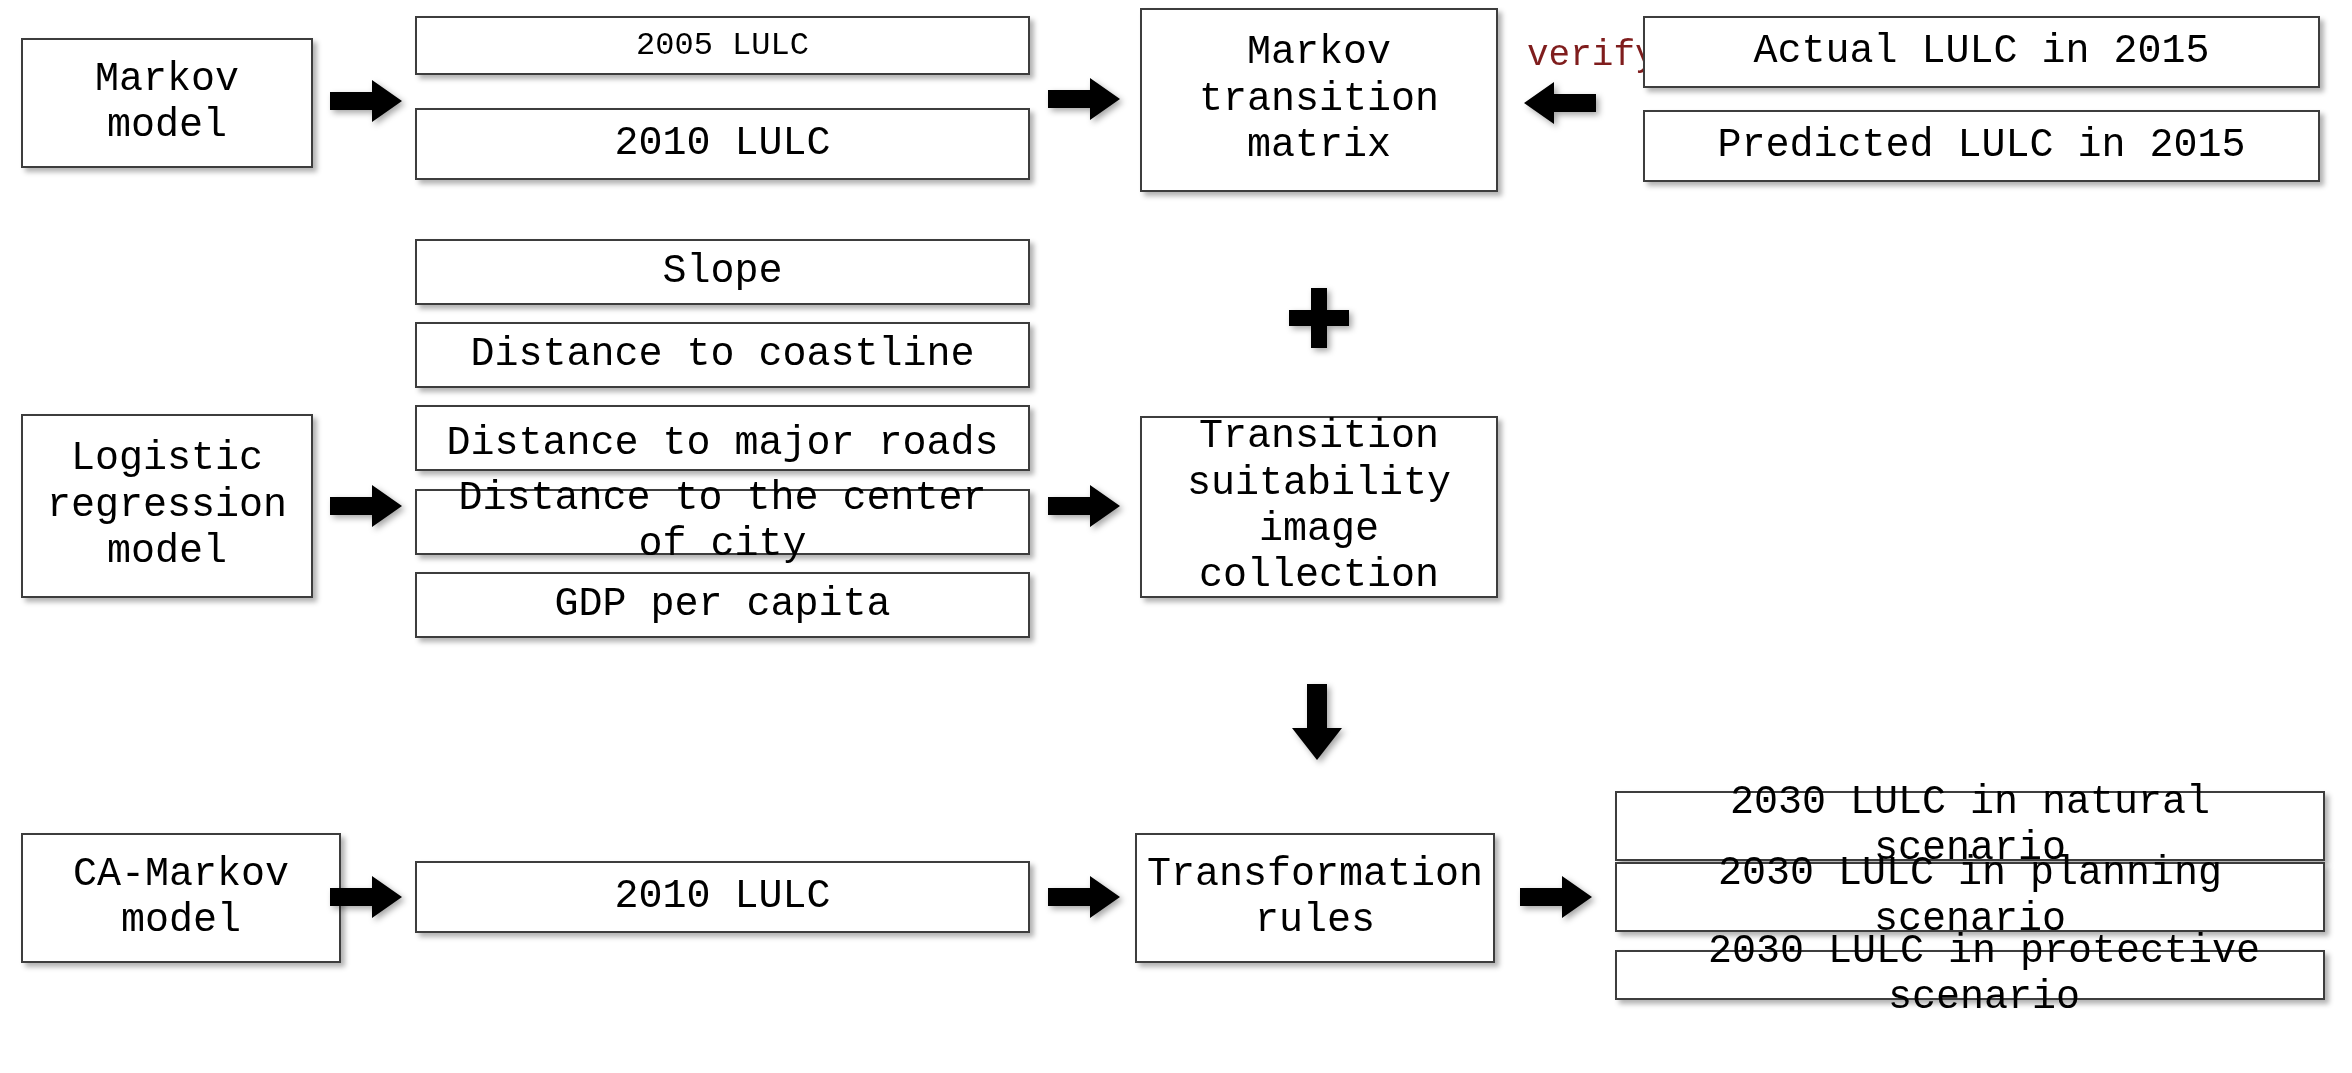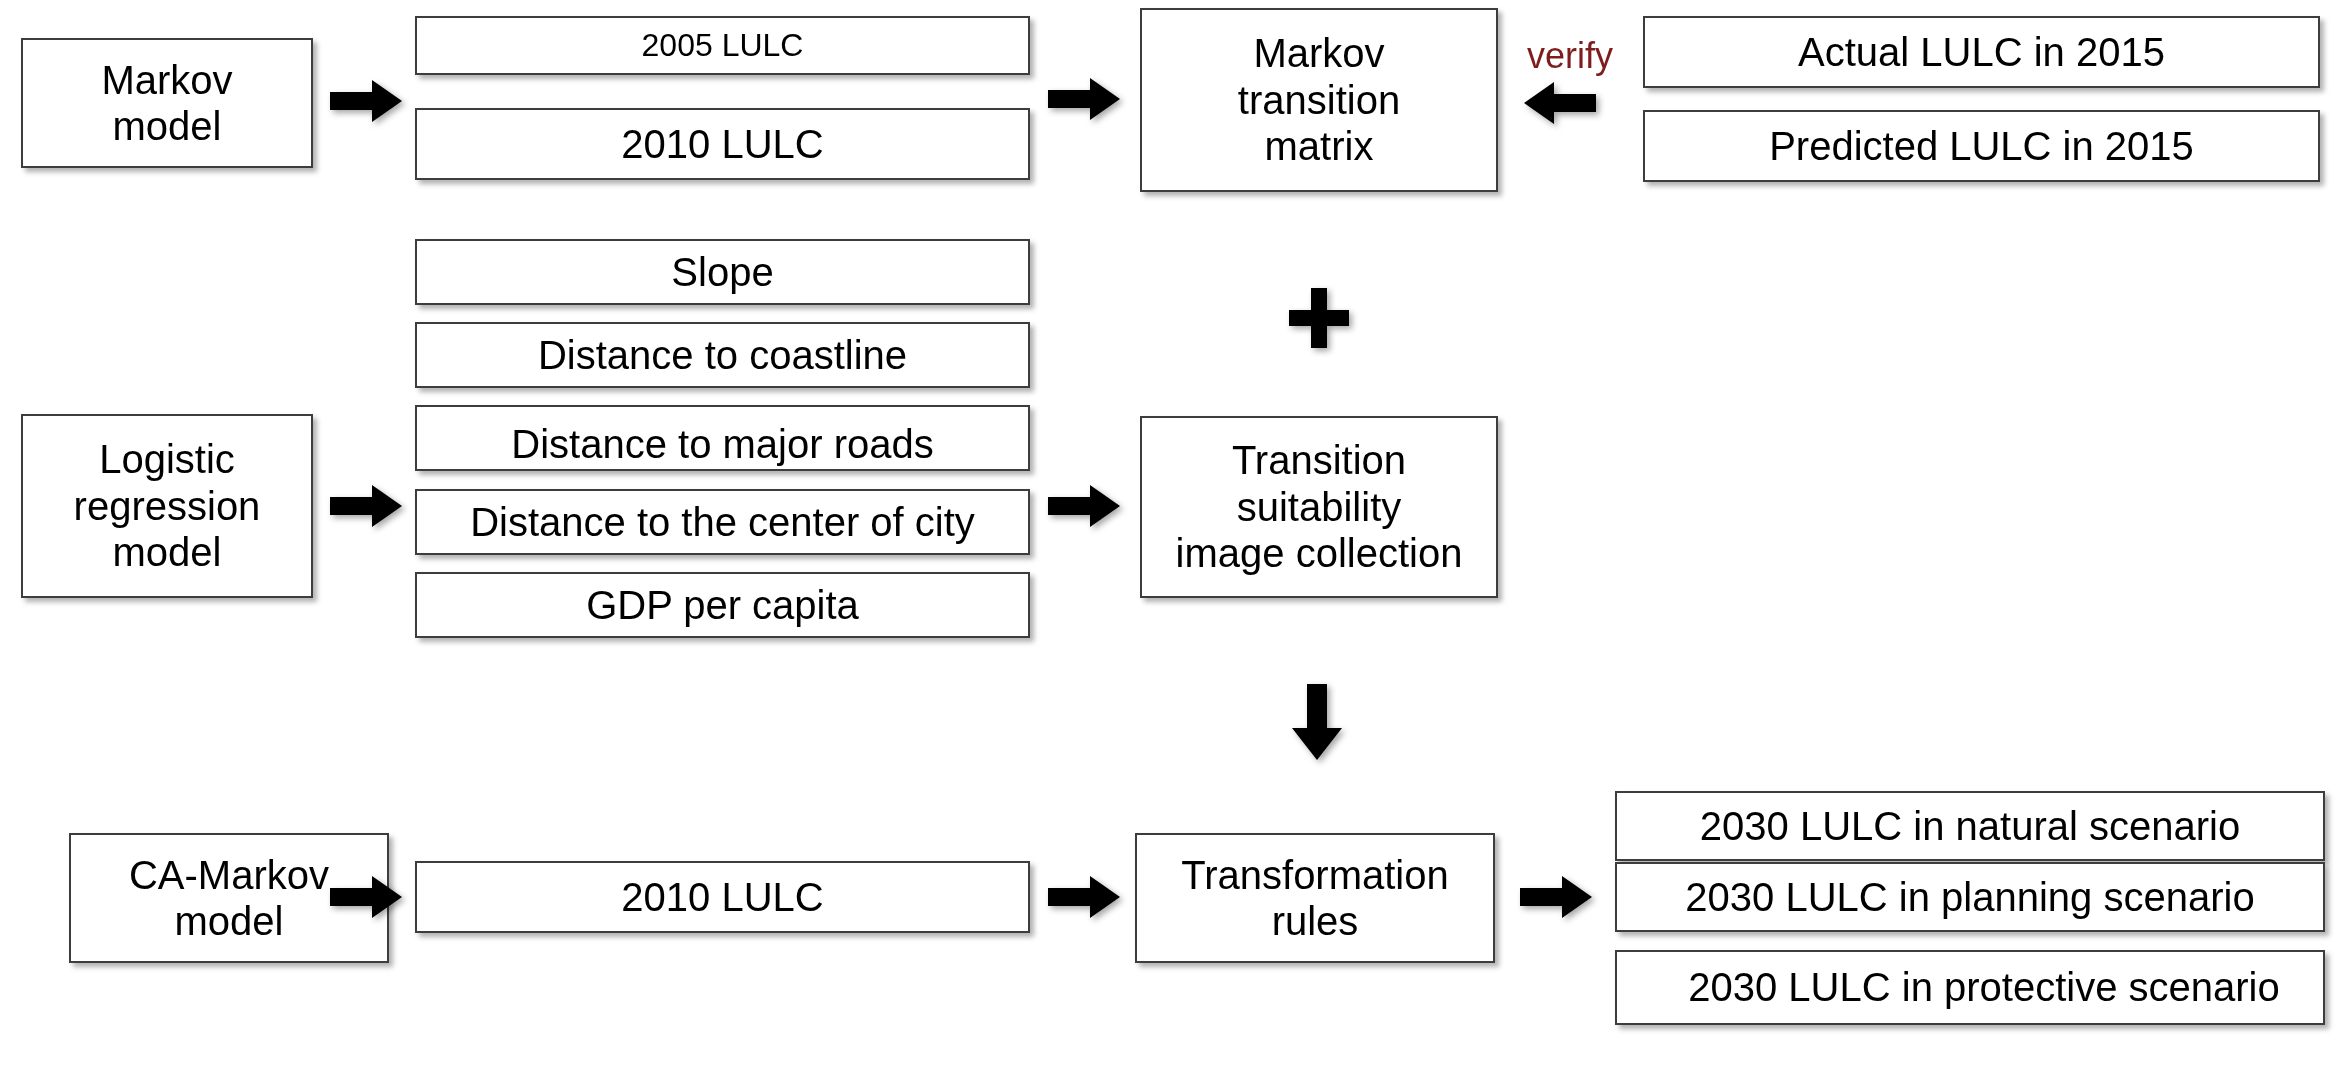--- a/index.html
+++ b/index.html
@@ -5,21 +5,21 @@
   html, body {
     margin: 0;
     padding: 0;
     background: #ffffff;
   }
   #canvas {
     position: relative;
     width: 2352px;
     height: 1073px;
     background: #ffffff;
-    font-family: Liberation Sans, sans-serif;
+    font-family: Liberation Mono, monospace;
     overflow: hidden;
   }
   .box {
     position: absolute;
     box-sizing: border-box;
     background: #ffffff;
     border: 2px solid #3d3d3d;
     box-shadow: 4px 4px 5px rgba(0,0,0,0.30);
     display: flex;
     align-items: center;
@@ -145,21 +145,21 @@
   <div class="box" style="left:1140px; top:416px; width:358px; height:182px; font-size:40px;">
     <span>Transition<br>suitability<br>image collection</span>
   </div>
 
   <div class="arrow" style="left:1292px; top:684px; width:50px; height:76px;">
     <svg width="50" height="76" viewBox="0 0 50 76" xmlns="http://www.w3.org/2000/svg">
       <path d="M15,0 L35,0 L35,44 L50,44 L25,76 L0,44 L15,44 Z" fill="#000000"></path>
     </svg>
   </div>
 
-  <div class="box" style="left:21px; top:833px; width:320px; height:130px; font-size:40px;margin-left:48px;">
+  <div class="box" style="left:21px; top:833px; width:320px; height:130px; font-size:40px;">
     <span>CA-Markov<br>model</span>
   </div>
 
   <div class="arrow" style="left:330px; top:874px; width:72px; height:46px;">
     <svg width="72" height="46" viewBox="0 0 72 46" xmlns="http://www.w3.org/2000/svg">
       <path d="M0,14 L42,14 L42,2 L72,23 L42,44 L42,32 L0,32 Z" fill="#000000"></path>
     </svg>
   </div>
 
   <div class="box" style="left:415px; top:861px; width:615px; height:72px; font-size:40px;">
@@ -183,17 +183,17 @@
   </div>
 
   <div class="box" style="left:1615px; top:772px; width:710px; height:70px; font-size:40px;margin-top:19px;">
     <span>2030 LULC in natural scenario</span>
   </div>
 
   <div class="box" style="left:1615px; top:862px; width:710px; height:70px; font-size:40px;">
     <span>2030 LULC in planning scenario</span>
   </div>
 
-  <div class="box" style="left:1615px; top:950px; width:710px; height:75px; font-size:40px;padding-left:36px;">
+  <div class="box" style="left:1615px; top:950px; width:710px; height:50px; font-size:40px;padding-left:36px;">
     <span>2030 LULC in protective scenario</span>
   </div>
 
 </div>
 
 </body></html>

